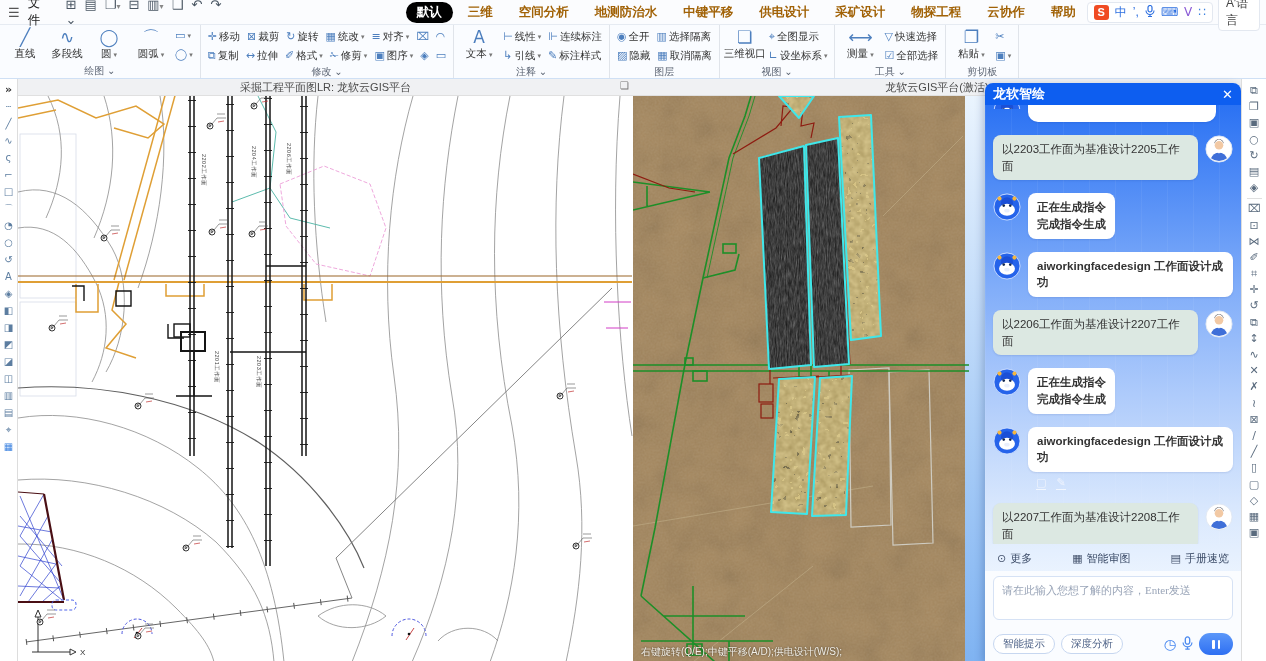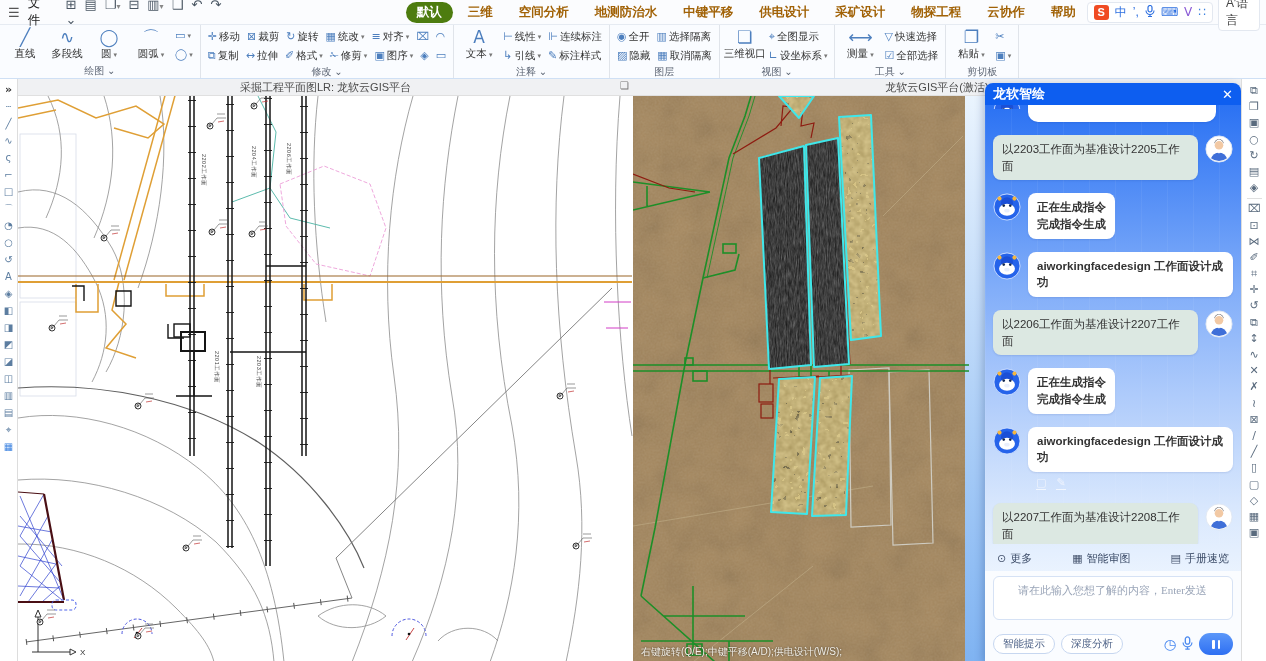--- a/index.html
+++ b/index.html
@@ -6,21 +6,21 @@
     font-family:"Liberation Sans","DejaVu Sans",sans-serif;background:#fff;-webkit-font-smoothing:antialiased;}
   .ic{font-family:"DejaVu Sans",sans-serif;}
   
   #topbar{height:24px;background:#fbfcfe;border-bottom:1px solid #e6ebf2;display:flex;align-items:center;font-size:12px;color:#333;}
   #topbar .menu-btn{padding:0 8px;font-size:13px;color:#555;cursor:pointer;}
   #topbar .file-lbl{margin-right:10px;font-size:12.5px;color:#222;}
   .qicon{display:inline-block;padding:0 4px;font-size:13px;color:#4a5663;cursor:pointer;}
   .qicon .dd{font-size:8px;color:#888;}
   #tabs{display:flex;align-items:center;margin-left:170px;gap:4px;}
   .tab{padding:2px 11px;border-radius:11px;font-size:12.5px;font-weight:bold;color:#a16207;cursor:pointer;white-space:nowrap;}
-  .tab.active{background:#4d7c0f;color:#fff;}
+  .tab.active{background:#000000;color:#fff;}
   #tray{margin-left:auto;display:flex;align-items:center;gap:5px;padding-right:6px;}
   .tray-card{display:flex;align-items:center;gap:6px;background:#fff;border:1px solid #e3e8f0;border-radius:4px;padding:1px 6px;}
   .slogo{width:15px;height:15px;background:#f04b23;color:#fff;border-radius:3px;font-weight:bold;font-size:11px;text-align:center;line-height:15px;}
   .tray-it{font-size:12px;color:#2d6fe0;}
   .tray-grid{color:#3b82e0;font-size:12px;}
   .lang-btn{border:1px solid #e3e8f0;border-radius:4px;padding:1px 7px;font-size:12px;color:#444;background:#fff;}
   
   #ribbon{height:53px;background:#fafcff;border-bottom:1px solid #cfe0f5;display:flex;align-items:stretch;}
   .rgroup{position:relative;display:flex;flex-direction:column;padding:2px 7px 0 7px;border-right:1px solid #e0e4ea;}
   .rgroup .content{display:flex;align-items:flex-start;gap:6px;height:38px;}
@@ -64,21 +64,21 @@
   .mrow.user .bubble{background:#dce8e2;margin-right:7px;}
   .mrow.partial{margin-top:-8px;}
   .mrow.partial .bubble{width:170px;height:13px;border-radius:0 0 10px 10px;}
   .mrow.partial .avatar{height:12px;overflow:hidden;}
   .msg-actions{display:flex;gap:10px;margin:4px 0 0 43px;color:#eef3fd;font-size:11px;}
   .msg-actions span{cursor:pointer;border-bottom:1px solid rgba(255,255,255,.7);line-height:1.2;}
   #chat-links{display:flex;justify-content:space-between;padding:7px 12px 5px 12px;font-size:11px;color:#3c4c68;}
   #chat-links .lk{display:flex;align-items:center;gap:4px;cursor:pointer;}
   #chat-links .lkic{font-size:11px;color:#46546e;}
   #chat-input-wrap{background:#fafcff;padding:5px 8px 4px 8px;}
-  #chat-input{width:100%;height:44px;box-sizing:border-box;border:1px solid #d6e2f5;border-radius:6px;background:#fff;resize:none;font-size:11px;font-family:"Liberation Serif","DejaVu Serif",serif;color:#333;padding:6px 24px;outline:none;}
+  #chat-input{width:100%;height:44px;box-sizing:border-box;border:1px solid #d6e2f5;border-radius:6px;background:#fff;resize:none;font-size:11px;font-family:"Liberation Serif","DejaVu Serif",serif;color:#333;padding:6px 8px;outline:none;}
   #chat-input::placeholder{color:#9aa5b8;}
   #chat-bottom{display:flex;align-items:center;gap:6px;padding:5px 8px 7px 8px;background:#fafcff;}
   .pill{border:1px solid #c7d7f0;border-radius:11px;background:#fff;color:#4a5f85;font-size:10.5px;padding:2px 9px;cursor:pointer;white-space:nowrap;}
   #chat-bottom .spacer{flex:1;}
   .cb-ic{color:#4a89f0;font-size:14px;cursor:pointer;line-height:1;}
   #send-btn{width:34px;height:22px;border-radius:12px;background:linear-gradient(180deg,#5b97f9,#2e6ff2);display:flex;align-items:center;justify-content:center;gap:3px;cursor:pointer;}
   #send-btn i{display:block;width:2.5px;height:9px;background:#fff;border-radius:1px;}
 </style>
 </head>
 <body>

